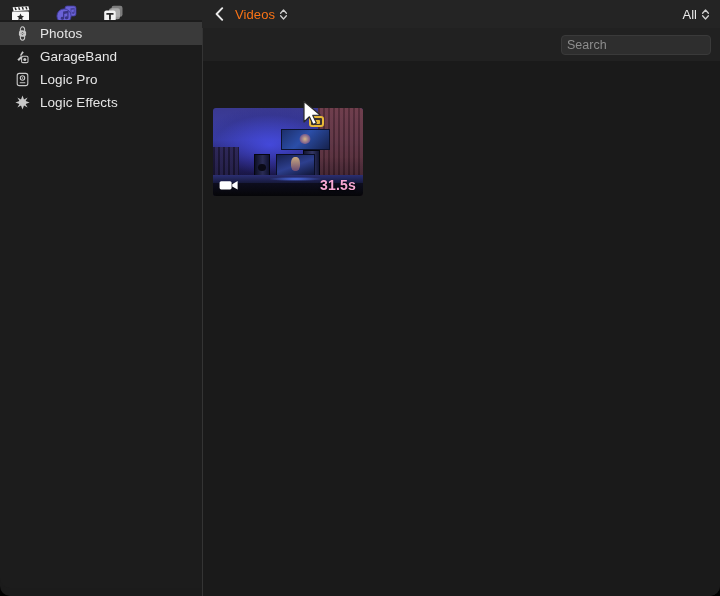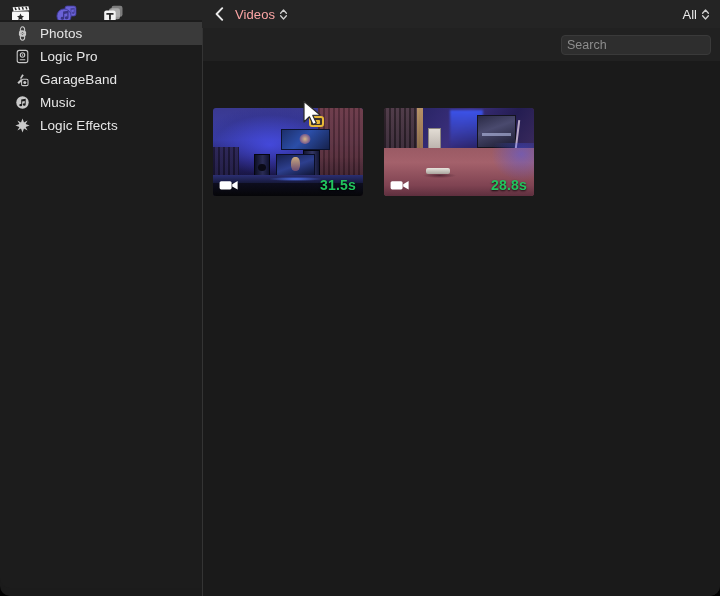--- a/index.html
+++ b/index.html
@@ -63,21 +63,21 @@
   }
   .back-chevron {
     margin-left: 9px;
     width: 16px; height: 20px;
     display: flex; align-items: center; justify-content: center;
     cursor: default;
   }
   .crumb-title {
     margin-left: 8px;
     font-size: 13px;
-    color: #fca5a5;
+    color: #f97316;
     letter-spacing: 0.1px;
   }
   .stepper-glyph {
     margin-left: 4px;
     display: inline-flex;
     flex-direction: column;
     align-items: center;
     justify-content: center;
     gap: 1px;
     cursor: default;
@@ -201,21 +201,21 @@
     position: absolute;
     left: 6px; bottom: 5px;
     width: 20px; height: 13px;
     display: flex; align-items: center;
   }
   .clip-dur {
     position: absolute;
     right: 7px; bottom: 3px;
     font-size: 14px;
     font-weight: bold;
-    color: #22c55e;
+    color: #f9a8d4;
     letter-spacing: 0.2px;
     text-shadow: 0 1px 2px rgba(0,0,0,0.85);
   }
 
   
   .art1 {
     background:
       radial-gradient(ellipse 60% 55% at 38% 42%, rgba(72,78,240,0.75) 0%, rgba(30,30,120,0.15) 62%, rgba(0,0,0,0) 80%),
       linear-gradient(to bottom, #3a3990 0%, #3b3fa8 36%, #241f5e 62%, #120f2c 85%, #0a0a18 100%);
   }
@@ -485,50 +485,41 @@
             <ellipse cx="7.5" cy="7.5" rx="2.2" ry="3.3" transform="rotate(-60 7.5 7.5)"></ellipse>
           </g>
         </svg>
       </span>
       <span class="side-label">Photos</span>
     </div>
 
     <div class="side-item">
       <span class="side-icon">
         <svg width="15" height="15" viewBox="0 0 15 15">
+          <rect x="6.6" y="7.2" width="6.4" height="6.4" rx="1.2" fill="none" stroke="#c9c9c9" stroke-width="1.05"></rect>
+          <circle cx="9.8" cy="10.4" r="1.5" fill="#c9c9c9"></circle>
+          <path d="M2.4 10.6 l3.6 -3.6 l1.5 1.5 l-3.6 3.6 Z" fill="#c9c9c9"></path>
+          <path d="M5.0 6.2 l2.2 -4.0 l1.6 1.0 l-2.6 3.8 Z" fill="#c9c9c9"></path>
+        </svg>
+      </span>
+      <span class="side-label">GarageBand</span>
+    </div>
+
+    <div class="side-item">
+      <span class="side-icon">
+        <svg width="15" height="15" viewBox="0 0 15 15">
           <rect x="2.2" y="1.4" width="10.6" height="12.2" rx="2.1" fill="none" stroke="#c9c9c9" stroke-width="1.1"></rect>
           <circle cx="7.5" cy="6.0" r="2.2" fill="none" stroke="#c9c9c9" stroke-width="1.1"></circle>
           <circle cx="7.5" cy="6.0" r="0.75" fill="#c9c9c9"></circle>
           <rect x="4.6" y="10.2" width="5.8" height="1.15" rx="0.5" fill="#c9c9c9"></rect>
         </svg>
       </span>
       <span class="side-label">Logic Pro</span>
     </div>
 
-    <div class="side-item">
-      <span class="side-icon">
-        <svg width="15" height="15" viewBox="0 0 15 15">
-          <rect x="6.6" y="7.2" width="6.4" height="6.4" rx="1.2" fill="none" stroke="#c9c9c9" stroke-width="1.05"></rect>
-          <circle cx="9.8" cy="10.4" r="1.5" fill="#c9c9c9"></circle>
-          <path d="M2.4 10.6 l3.6 -3.6 l1.5 1.5 l-3.6 3.6 Z" fill="#c9c9c9"></path>
-          <path d="M5.0 6.2 l2.2 -4.0 l1.6 1.0 l-2.6 3.8 Z" fill="#c9c9c9"></path>
-        </svg>
-      </span>
-      <span class="side-label">GarageBand</span>
-    </div>
-
-    <div class="side-item">
-      <span class="side-icon">
-        <svg width="15" height="15" viewBox="0 0 15 15">
-          <circle cx="7.5" cy="7.5" r="6.2" fill="#c9c9c9"></circle>
-          <path d="M6.2 4.4 v4.6 a1.45 1.2 0 1 0 0.95 1.1 v-3.5 l2.6 -0.65 v2.5 a1.45 1.2 0 1 0 0.95 1.1 v-5.8 Z" fill="#1c1c1c"></path>
-        </svg>
-      </span>
-      <span class="side-label">Music</span>
-    </div>
 
     <div class="side-item">
       <span class="side-icon">
         <svg width="15" height="15" viewBox="0 0 15 15">
           <path d="M7.5 0.6 L9.0 4.6 L12.6 2.4 L10.6 6.1 L14.6 7.5 L10.6 8.9 L12.6 12.6 L9.0 10.4 L7.5 14.4 L6.0 10.4 L2.4 12.6 L4.4 8.9 L0.4 7.5 L4.4 6.1 L2.4 2.4 L6.0 4.6 Z" fill="#c9c9c9"></path>
         </svg>
       </span>
       <span class="side-label">Logic Effects</span>
     </div>
   </div>
@@ -562,42 +553,20 @@
         </div>
         <span class="clip-cam">
           <svg width="20" height="12" viewBox="0 0 20 12">
             <rect x="0.6" y="2.2" width="12" height="8.2" rx="1.6" fill="#ffffff"></rect>
             <path d="M13.2 5.2 L18.6 2.0 L18.6 10.6 L13.2 7.4 Z" fill="#ffffff"></path>
           </svg>
         </span>
         <span class="clip-dur">31.5s</span>
       </div>
 
-      <div class="clip">
-        <div class="clip-thumb art2">
-          <div class="a2-back"></div>
-          <div class="a2-blue"></div>
-          <div class="a2-rig"></div>
-          <div class="a2-pole"></div>
-          <div class="a2-wall-l"></div>
-          <div class="a2-pillar"></div>
-          <div class="a2-box"></div>
-          <div class="a2-desk"></div>
-          <div class="a2-glowR"></div>
-          <div class="a2-shadow"></div>
-          <div class="a2-obj"></div>
-        </div>
-        <span class="clip-cam">
-          <svg width="20" height="12" viewBox="0 0 20 12">
-            <rect x="0.6" y="2.2" width="12" height="8.2" rx="1.6" fill="#ffffff"></rect>
-            <path d="M13.2 5.2 L18.6 2.0 L18.6 10.6 L13.2 7.4 Z" fill="#ffffff"></path>
-          </svg>
-        </span>
-        <span class="clip-dur">28.8s</span>
-      </div>
     </div>
   </div>
 
   <div class="drag-badge"></div>
   <div class="cursor">
     <svg width="34" height="34" viewBox="0 0 34 34">
       <path d="M3 1.5 L3 22 L8.4 16.8 L12.0 24.6 L15.4 23.0 L11.8 15.4 L19.2 15.0 Z" fill="#ffffff" stroke="#2b2b2b" stroke-width="1.2" stroke-linejoin="round"></path>
     </svg>
   </div>
 

